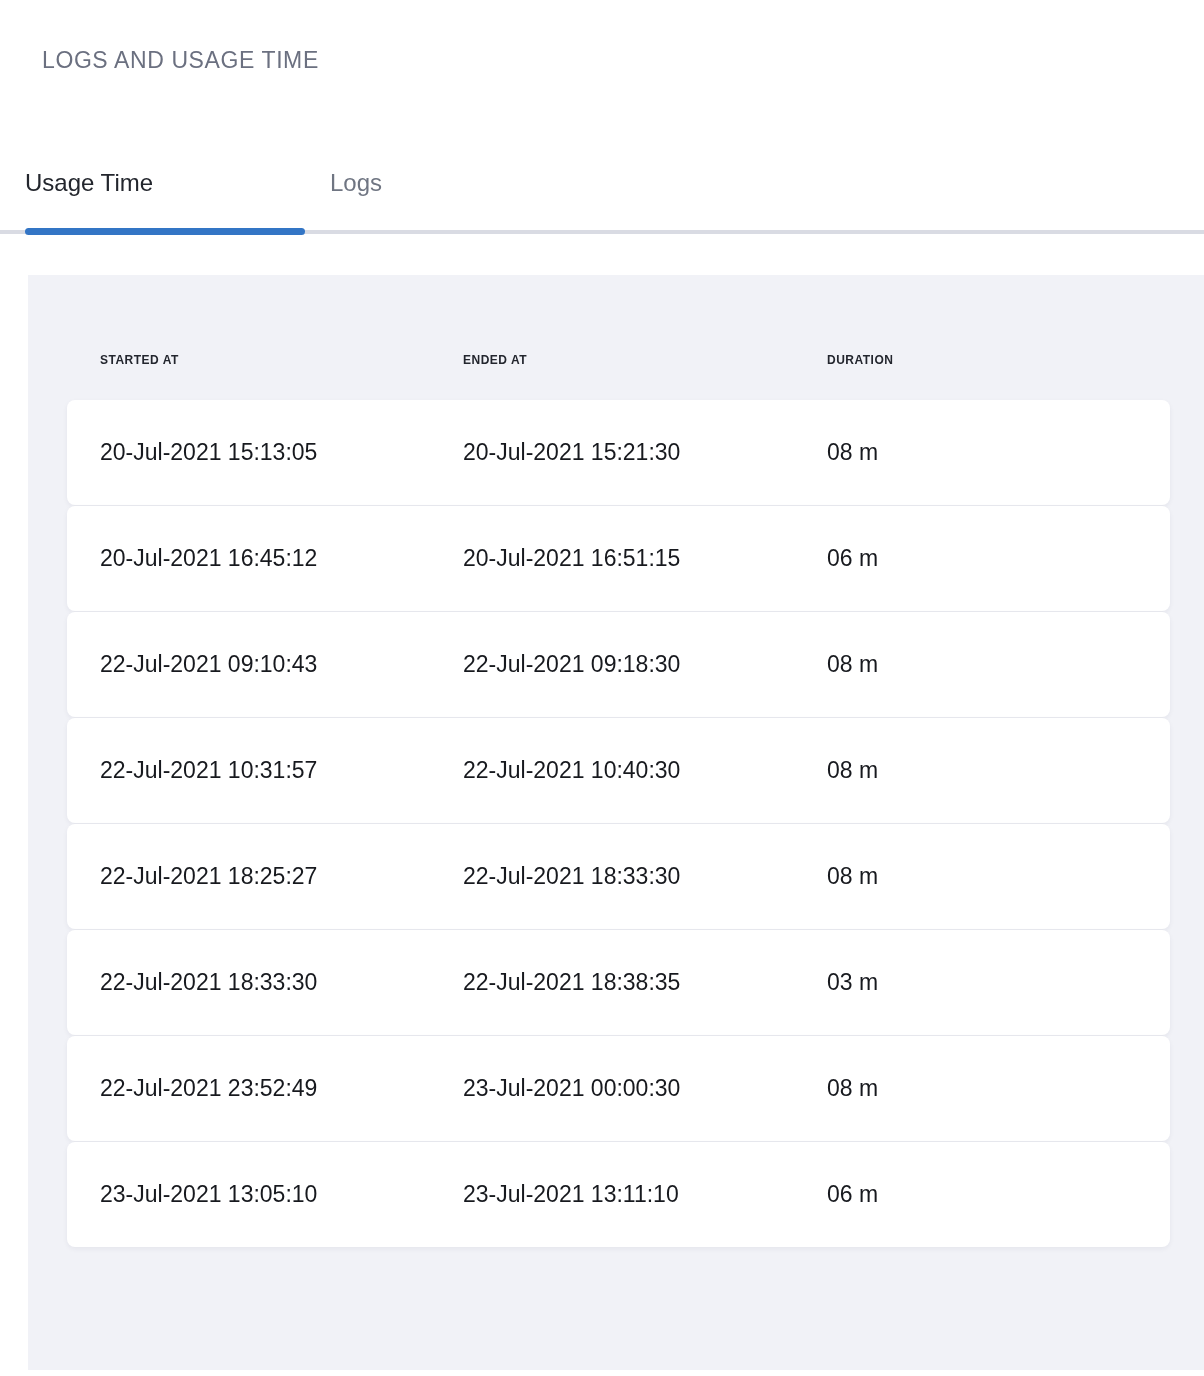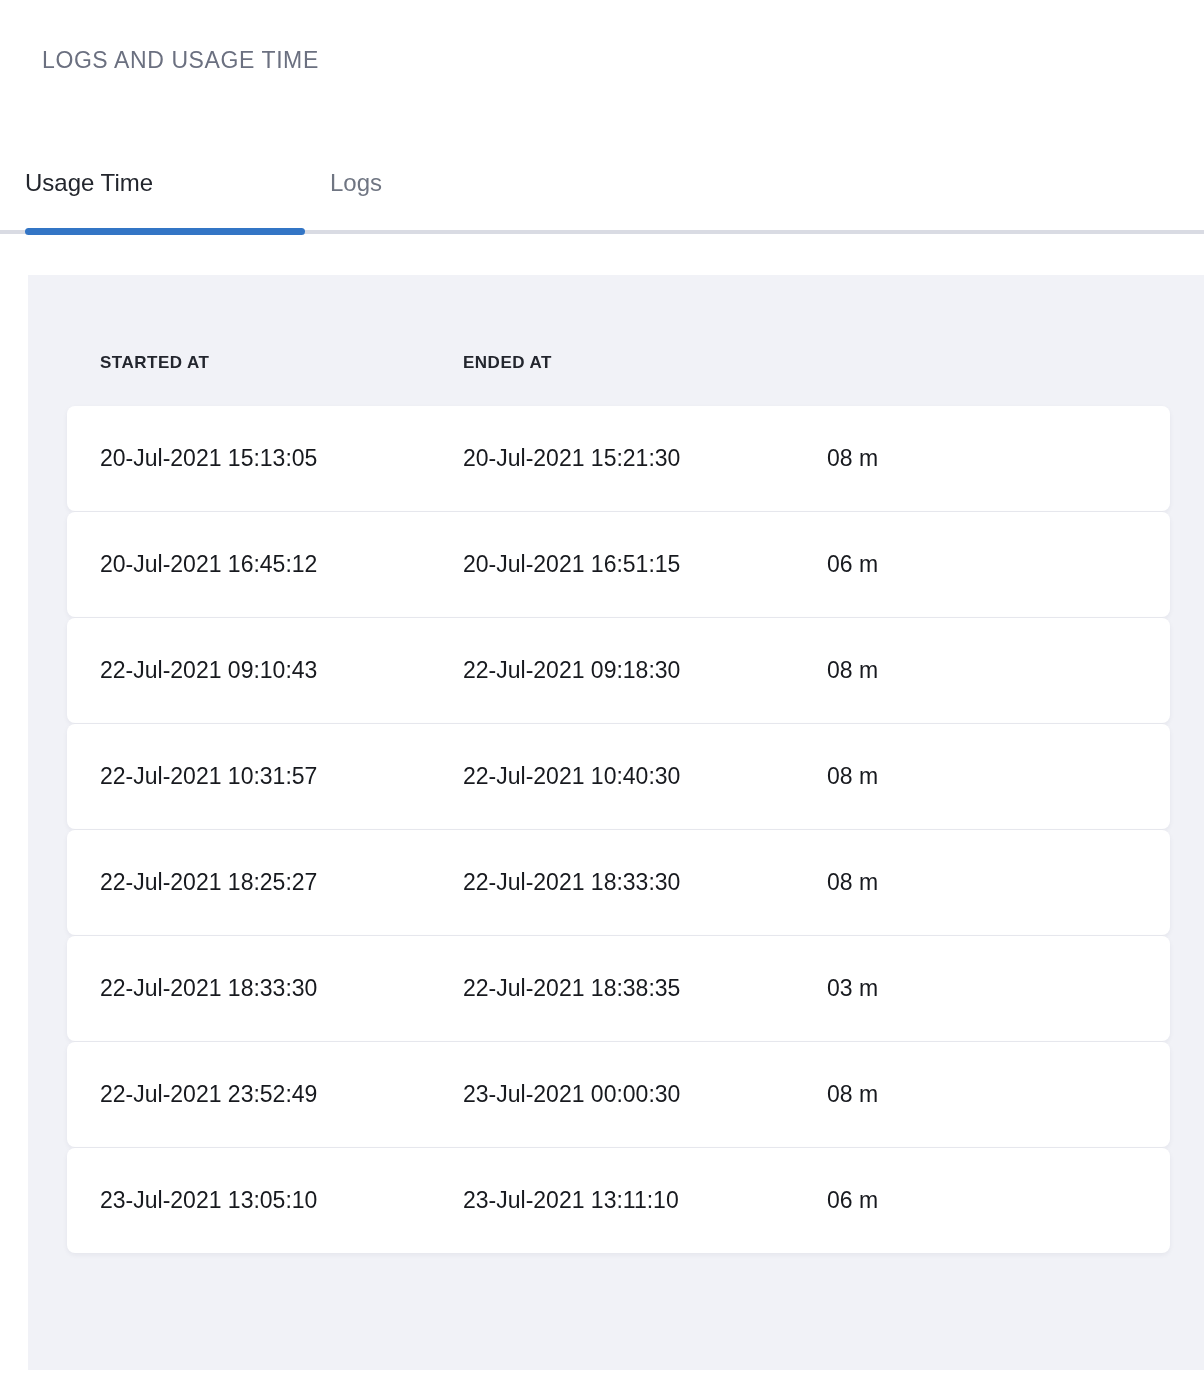--- a/index.html
+++ b/index.html
@@ -64,21 +64,21 @@
   }
   .rowgrid {
     display: grid;
     grid-template-columns: 363px 364px 1fr;
     align-items: center;
     padding-left: 33px;
   }
   .thead {
     margin: 0 34px 33px 39px;
     color: var(--header-text);
-    font-size: 17px;
+    font-size: 12px;
     font-weight: 700;
     letter-spacing: 0.5px;
   }
   .tbody { }
   .row {
     margin: 0 34px 1px 39px;
     height: 105px;
     background: var(--card-bg);
     border-radius: 8px;
     box-shadow: 0 2px 5px rgba(30, 34, 72, 0.06);
@@ -94,20 +94,21 @@
 
 <div class="tabs">
   <div class="tab active">Usage Time</div>
   <div class="tab">Logs</div>
 </div>
 
 <div class="table-panel">
   <div class="rowgrid thead">
     <div class="cell">STARTED AT</div>
     <div class="cell">ENDED AT</div>
+    <div class="cell">DURATION</div>
   </div>
 
   <div class="tbody">
 
       <div class="rowgrid row">
         <div class="cell">20-Jul-2021 15:13:05</div>
         <div class="cell">20-Jul-2021 15:21:30</div>
         <div class="cell">08 m</div>
       </div>
 

